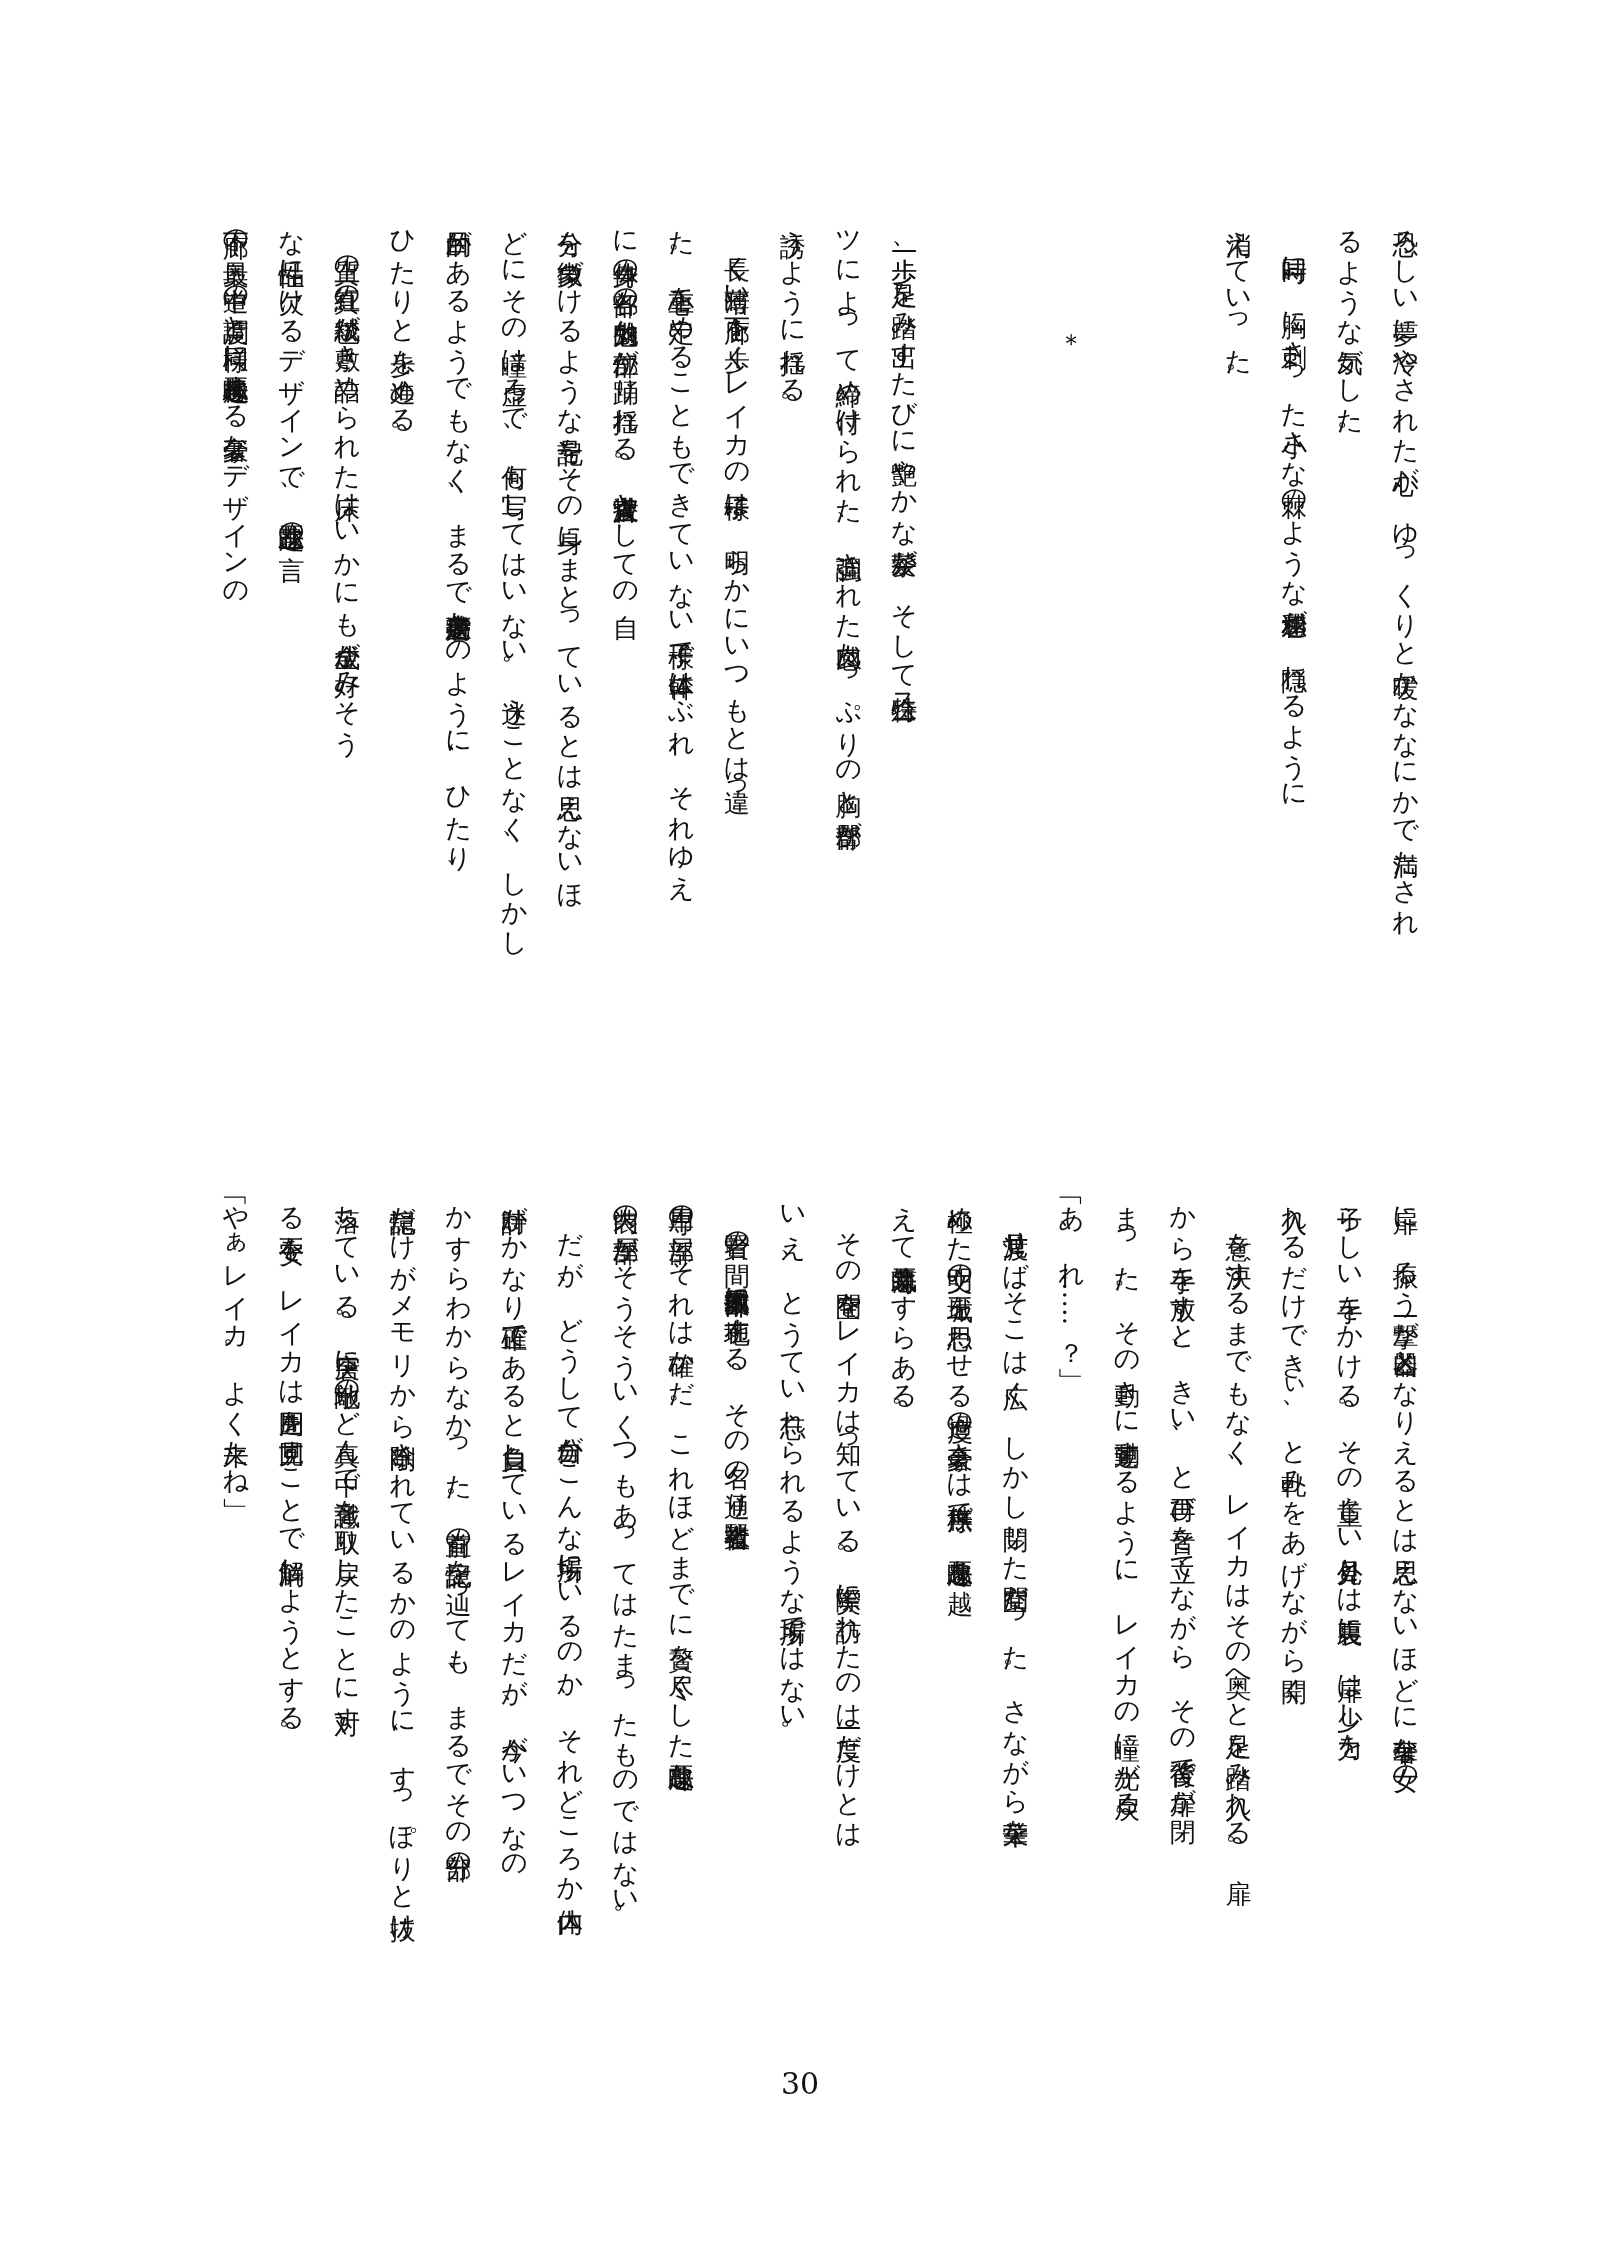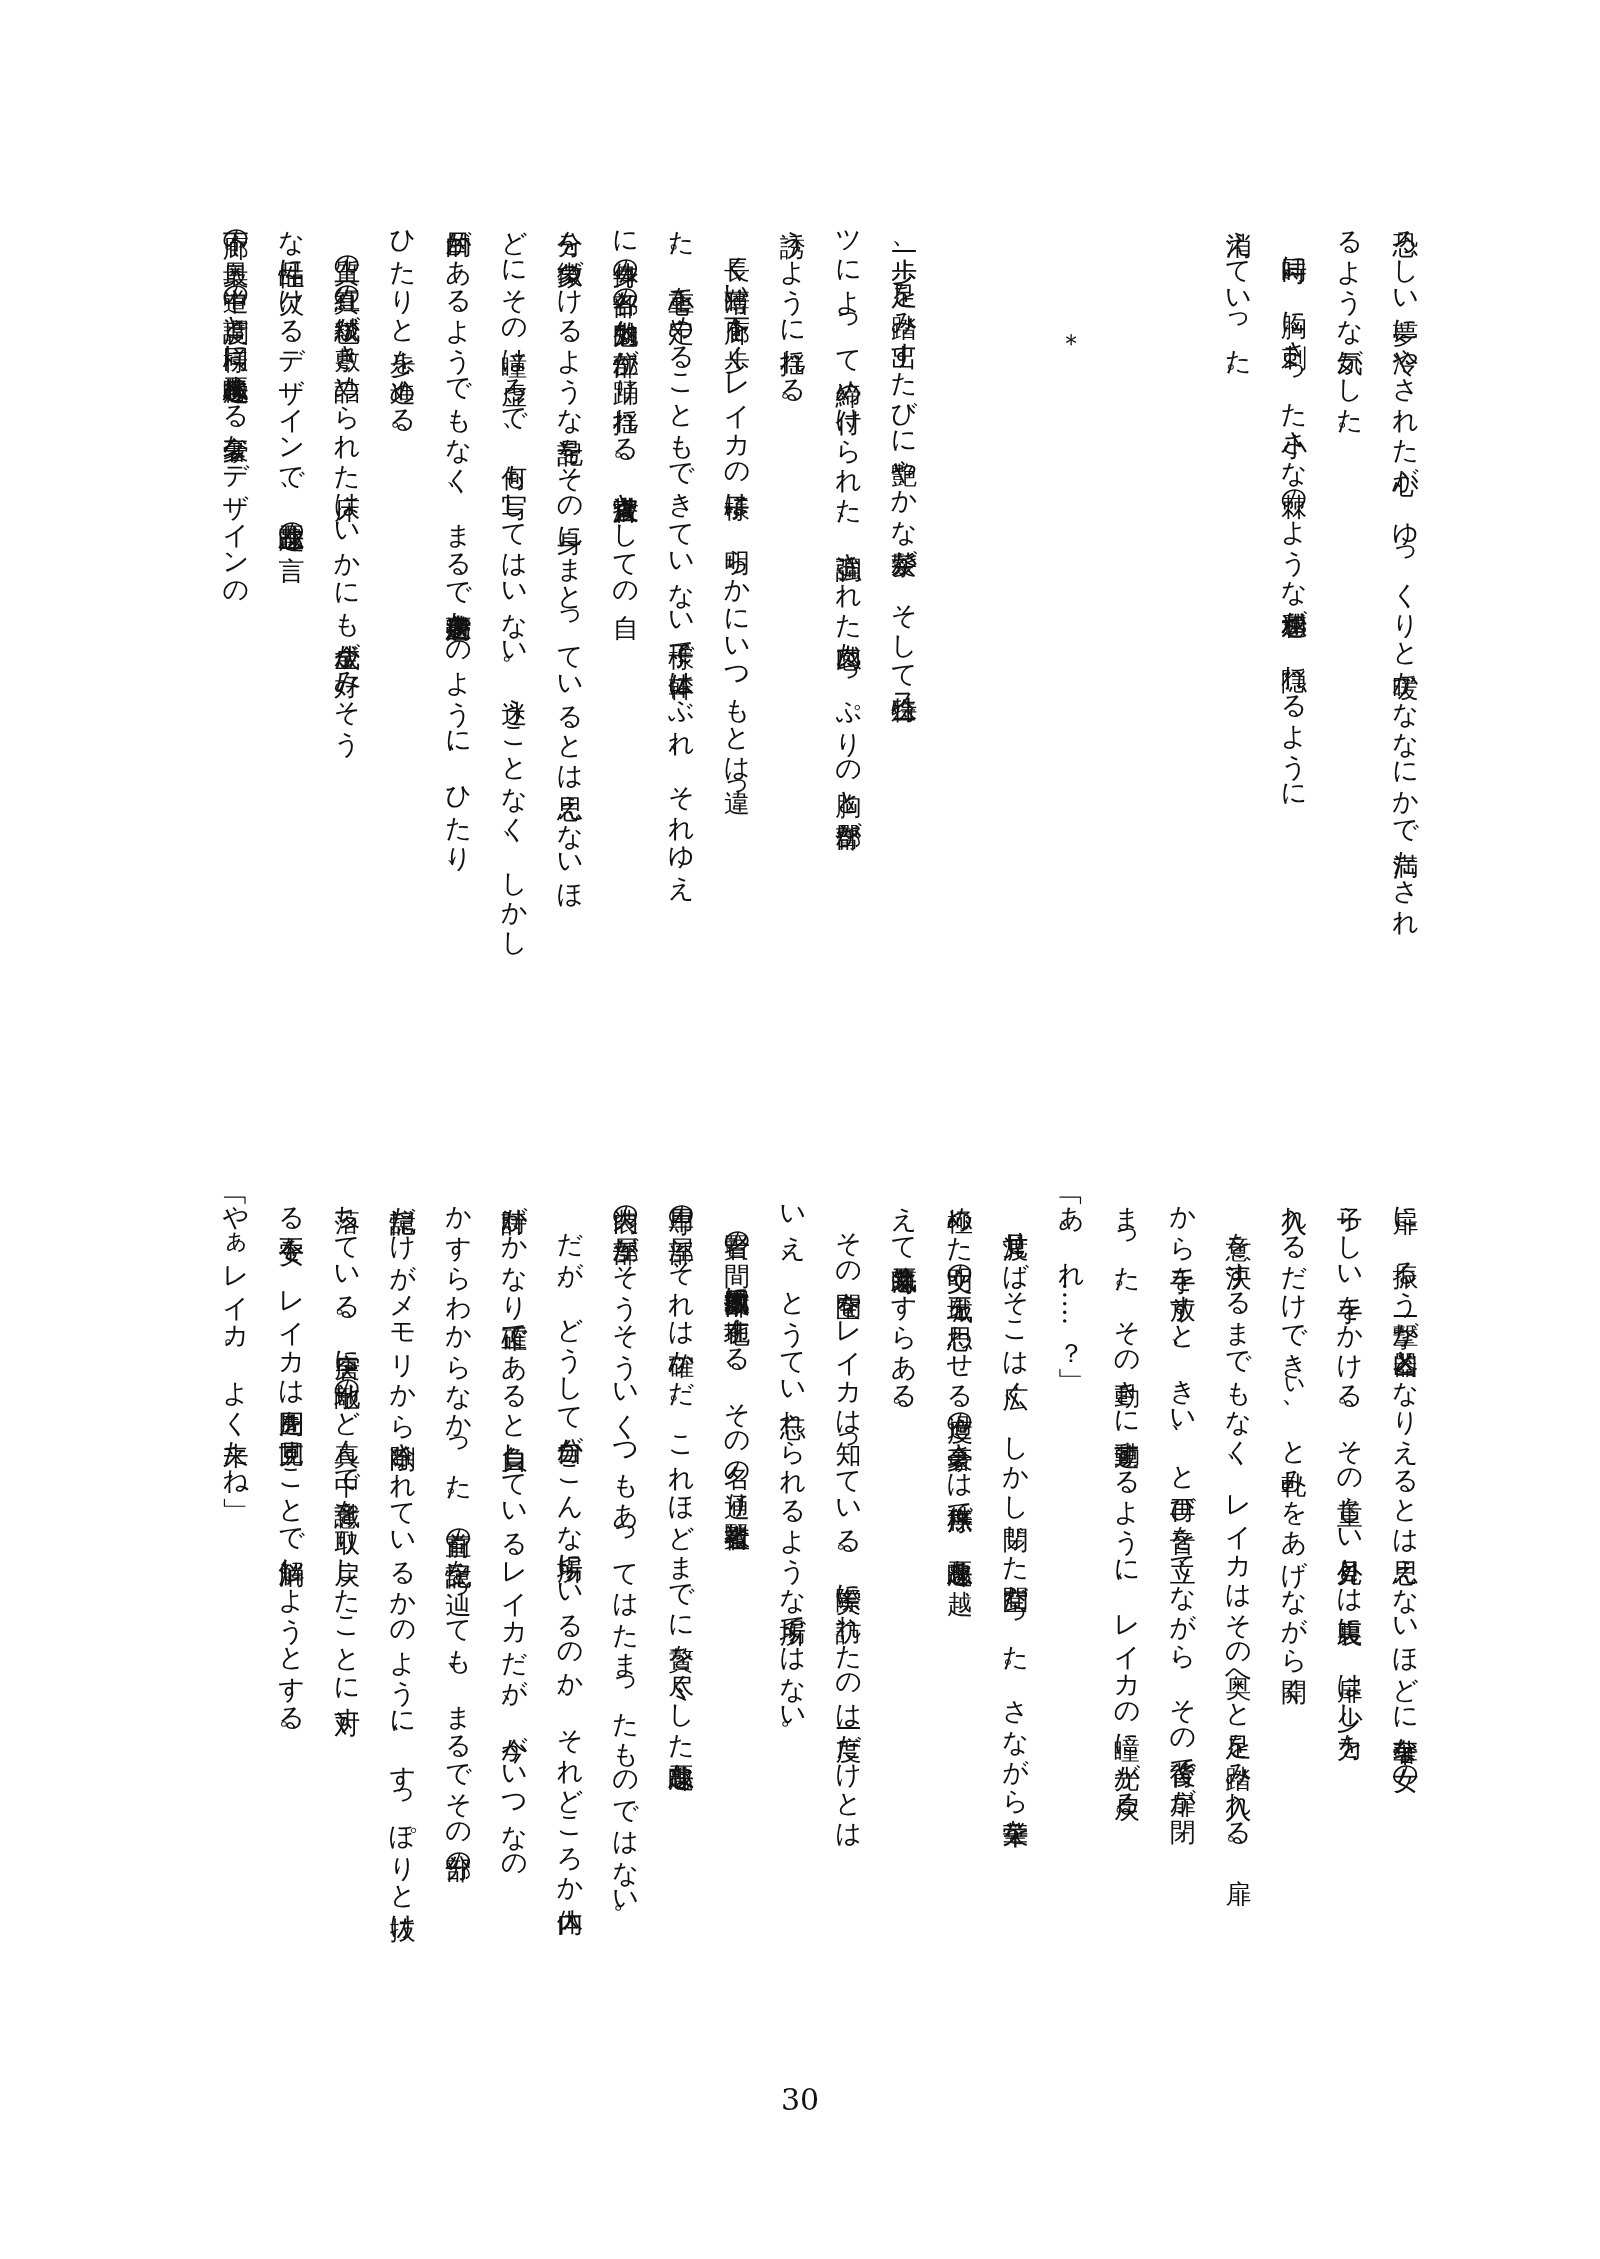--- a/index.html
+++ b/index.html
@@ -33,21 +33,20 @@
   }
   .page-number {
     position: absolute;
     top: 2066px;
     left: 0;
     width: 100%;
     text-align: center;
     font-size: 30px;
     color: #111111;
     font-family: "DejaVu Serif", "Liberation Serif", serif;
-    margin-top: 16px;
   }
 </style>
 </head>
 <body>
 
 <div class="page">
   <div class="band band-upper">
       <p class="col">恐ろしい夢に冷やされた心が、ゆっくりと暖かななにかで満たされ</p>
       <p class="col">るような気がした。</p>
       <p class="col">　同時に、胸に刺さった小さな棘のような違和感が、隠れるように</p>

